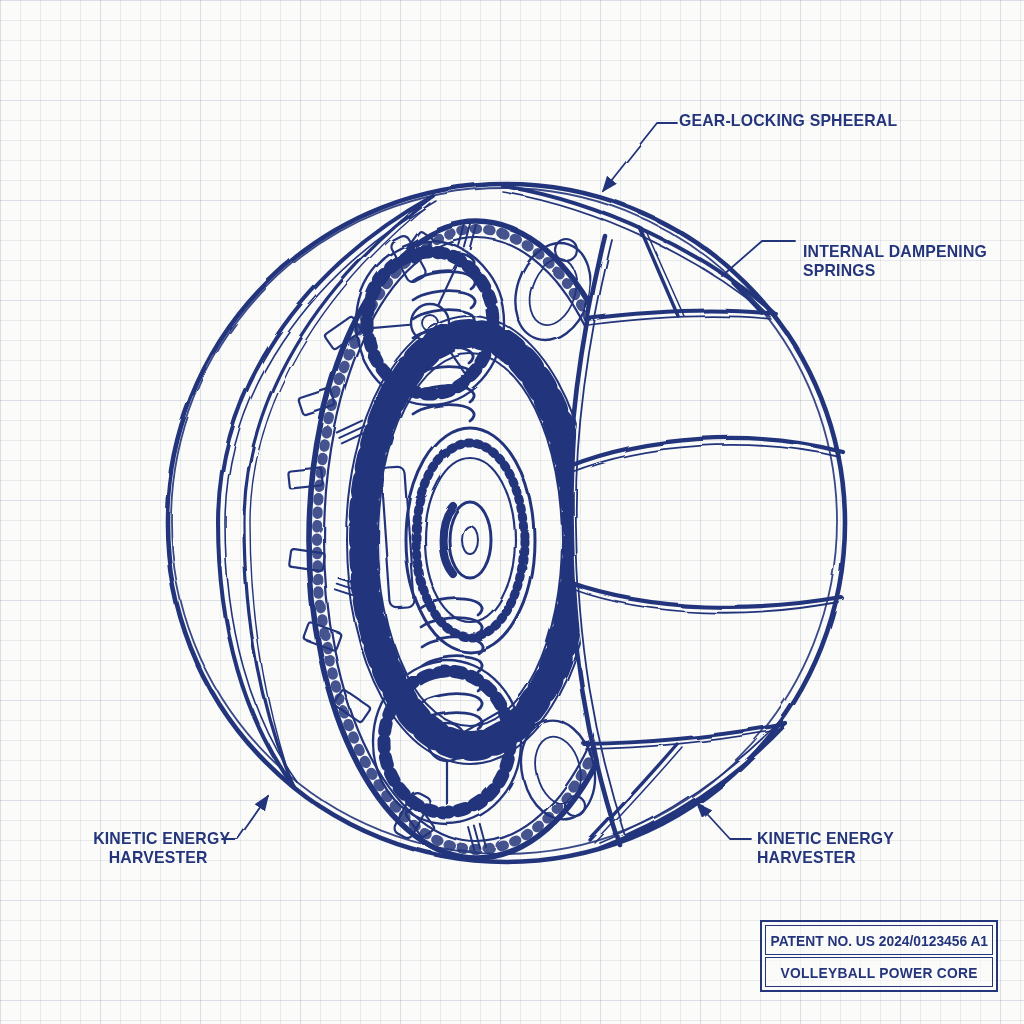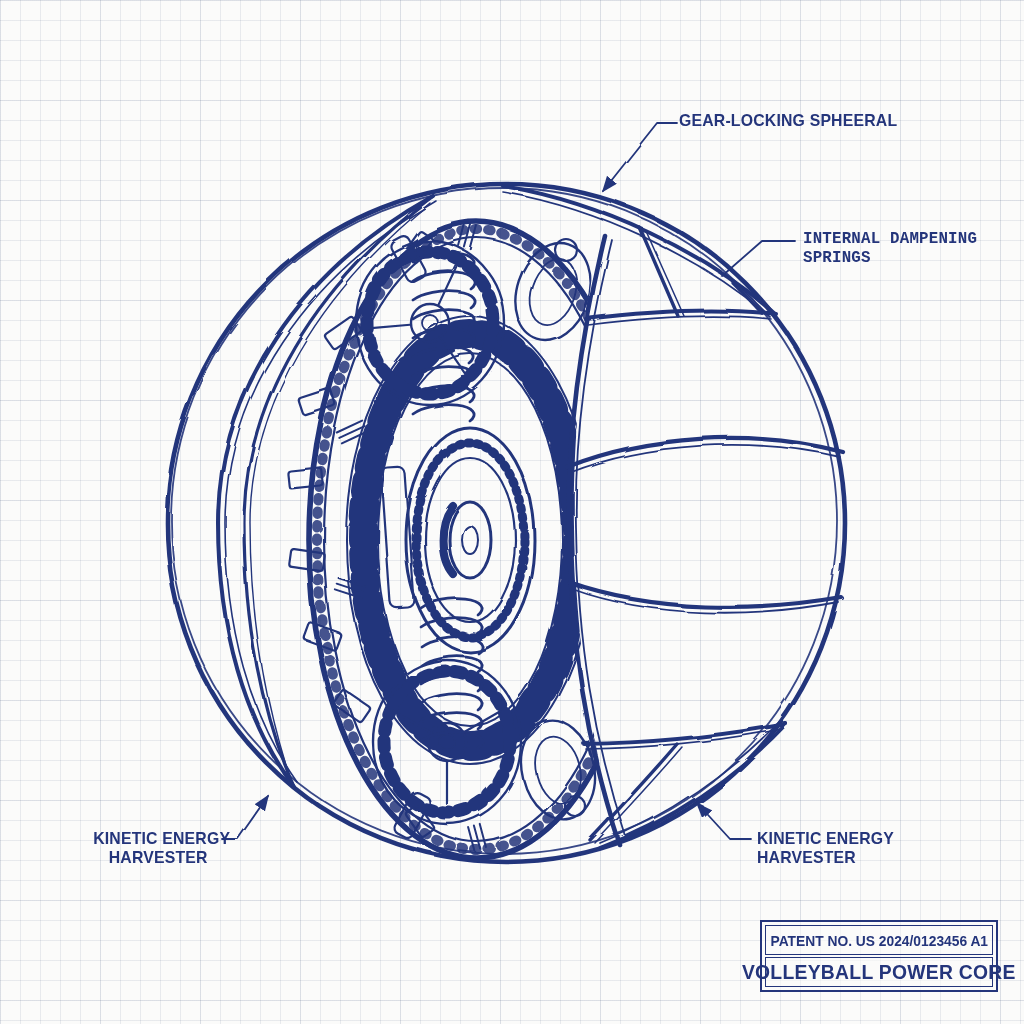--- a/index.html
+++ b/index.html
@@ -28,21 +28,21 @@
     position:absolute;left:760px;top:920px;width:238px;height:72px;
     border:2.5px solid #24357b;box-sizing:border-box;padding:3px;
     display:flex;flex-direction:column;gap:2px;background:rgba(251,251,250,.6);
   }
   .tb-row{
     border:1.5px solid #24357b;box-sizing:border-box;flex:1;
     display:flex;align-items:center;justify-content:center;
     color:#24357b;font-weight:700;white-space:nowrap;
   }
   #tb-patent{font-size:15px;}
-  #tb-title{font-size:21px;letter-spacing:.3px;}
+  #tb-title{font-size:15px;letter-spacing:.3px;}
   .sq{display:inline-block;transform:scaleX(.92);transform-origin:50% 50%;}
 </style>
 </head>
 <body>
 
 <div id="stage">
 
 <svg width="1024" height="1024" viewBox="0 0 1024 1024">
   <defs>
     <marker id="arr" orient="auto" markerWidth="12" markerHeight="10" refX="8" refY="3.5">
@@ -216,21 +216,21 @@
       <path d="M 222,839 L 238,839 L 268,796" marker-end="url(#arr)"></path>
       <path d="M 750,838 L 729,838 L 697,803" marker-end="url(#arr)"></path>
     </g>
   </g>
 </svg>
 
 <div class="lbl" id="lbl-gear-locking" style="left:679px;top:111px;">
   <span class="row"><span class="cond">GEAR-LOCKING SPHEERAL</span></span>
 </div>
 
-<div class="lbl" id="lbl-dampening" style="left:803px;top:229px;font-family:Liberation Mono, monospace;">
+<div class="lbl" id="lbl-dampening" style="left:803px;top:242px;">
   <span class="row"><span class="cond">INTERNAL DAMPENING</span></span>
   <span class="row"><span class="cond">SPRINGS</span></span>
 </div>
 
 <div class="lbl" id="lbl-kinetic-left" style="left:88px;top:829px;">
   <span class="row"><span class="cond-c">KINETIC ENERGY</span></span>
   <span class="row"><span class="cond-c">HARVESTER</span></span>
 </div>
 
 <div class="lbl" id="lbl-kinetic-right" style="left:757px;top:829px;">

